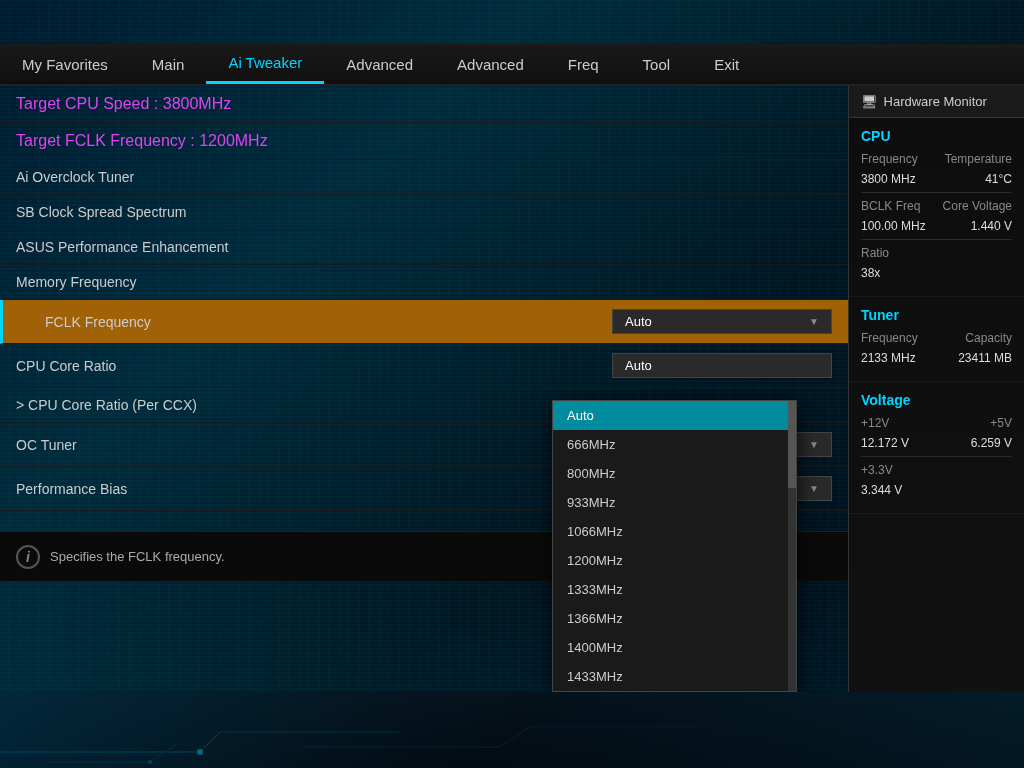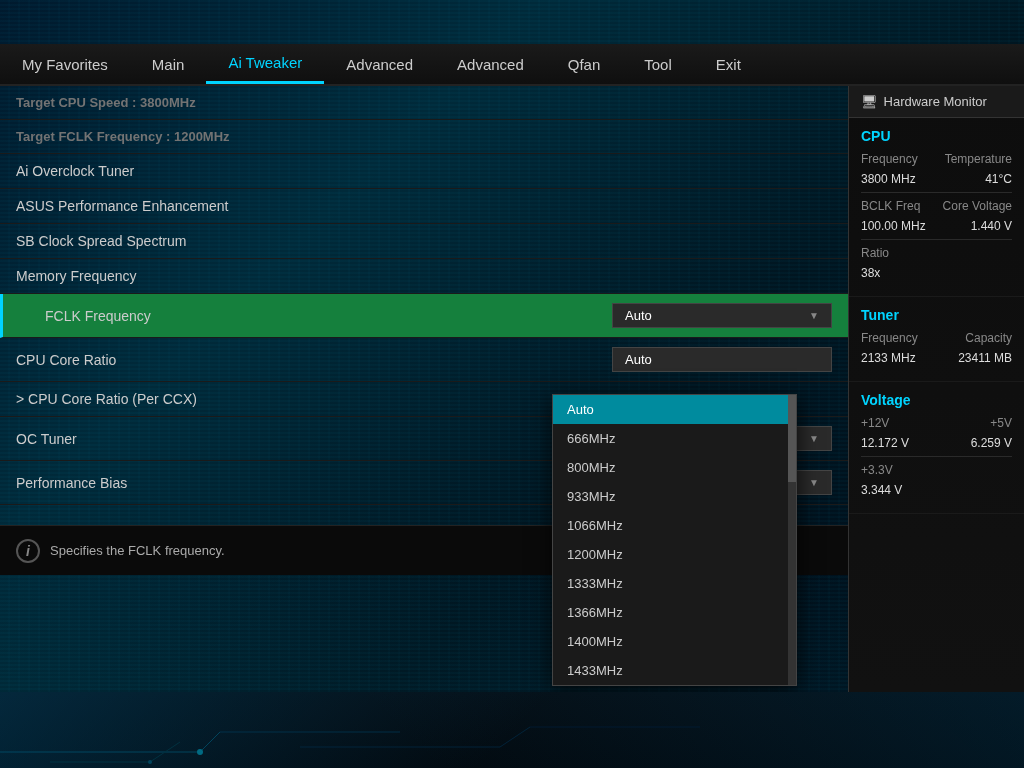--- a/index.html
+++ b/index.html
@@ -157,27 +157,27 @@
       align-items: center;
       justify-content: space-between;
       padding: 9px 16px;
       border-bottom: 1px solid #1a1a1a;
       font-size: 14px;
       color: #ccc;
       position: relative;
     }
 
     .setting-row.selected {
-      background: #15803d;
+      background: #a16207;
       border-left: 3px solid #00d4ff;
       padding-left: 42px;
     }
 
     .setting-label { color: #ccc; font-size: 14px; }
-    .setting-label.cyan { color: #737373; font-size: 13px; font-weight: bold; }
+    .setting-label.cyan { color: #d946ef; font-size: 16px; }
 
     .setting-value {
       background: #2a2a2a;
       border: 1px solid #444;
       padding: 4px 12px;
       min-width: 220px;
       font-size: 13px;
       color: #fff;
       display: flex;
       align-items: center;
@@ -383,21 +383,21 @@
   <div class="nav-item active">
     <span>Ai Tweaker</span>
   </div>
   <div class="nav-item">
     <span>Advanced</span>
   </div>
   <div class="nav-item">
     <span>Advanced</span>
   </div>
   <div class="nav-item">
-    <span>Qfan</span>
+    <span>Freq</span>
   </div>
   <div class="nav-item">
     <span>Tool</span>
   </div>
   <div class="nav-item">
     <span>Exit</span>
   </div>
 </div>
 
 <div class="content-area">
@@ -409,25 +409,25 @@
       </div>
       <div class="setting-row">
         <span class="setting-label cyan">Target FCLK Frequency : 1200MHz</span>
       </div>
 
       <div class="setting-row">
         <span class="setting-label">Ai Overclock Tuner</span>
       </div>
 
       <div class="setting-row">
+        <span class="setting-label">SB Clock Spread Spectrum</span>
+      </div>
+
+      <div class="setting-row">
         <span class="setting-label">ASUS Performance Enhancement</span>
-      </div>
-
-      <div class="setting-row">
-        <span class="setting-label">SB Clock Spread Spectrum</span>
       </div>
 
       <div class="setting-row" style="position:relative;">
         <span class="setting-label">Memory Frequency</span>
 
         <div class="dropdown-overlay">
           <div class="dropdown-item selected-item">Auto</div>
           <div class="dropdown-item">666MHz</div>
           <div class="dropdown-item">800MHz</div>
           <div class="dropdown-item">933MHz</div>

